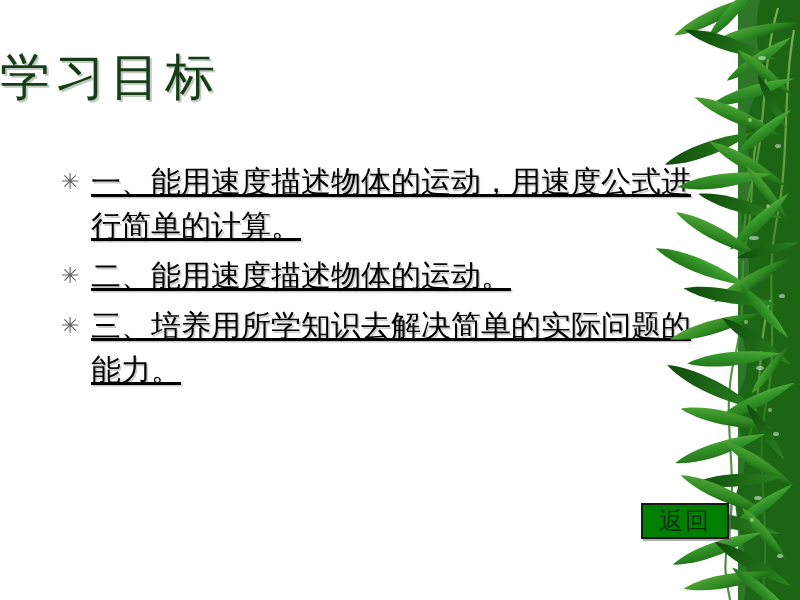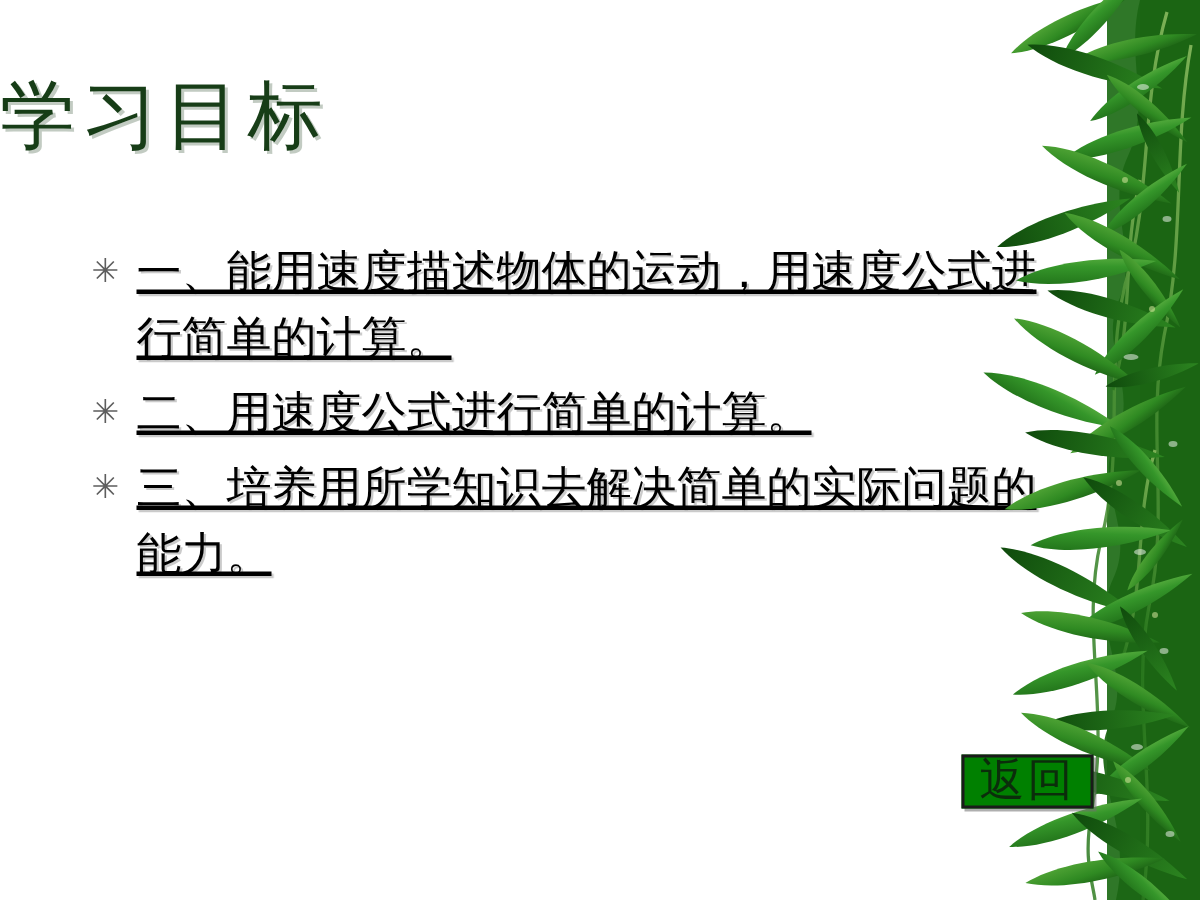--- a/index.html
+++ b/index.html
@@ -83,21 +83,21 @@
     box-shadow: 2px 2px 0 rgba(110, 110, 110, 0.55);
     display: flex;
     align-items: center;
     justify-content: center;
     z-index: 12;
     box-sizing: border-box;
     cursor: pointer;
   }
   #return-button-label {
     font-family: "Liberation Serif", "DejaVu Serif", serif;
-    font-size: 30px;
+    font-size: 24px;
     line-height: 1;
     color: #0b2d0b;
     letter-spacing: 2px;
   }
 
   
   #bamboo-border {
     position: absolute;
     right: 0;
     top: 0;
@@ -121,21 +121,21 @@
 
   <div id="bullet-list">
 
     <div class="bullet-row">
       <span class="bullet-marker">✳</span>
       <span class="bullet-text">一、能用速度描述物体的运动，用速度公式进行简单的计算。</span>
     </div>
 
     <div class="bullet-row">
       <span class="bullet-marker">✳</span>
-      <span class="bullet-text">二、用速度公式进行简单的计算。</span>
+      <span class="bullet-text">二、能用速度描述物体的运动。</span>
     </div>
 
     <div class="bullet-row">
       <span class="bullet-marker">✳</span>
       <span class="bullet-text">三、培养用所学知识去解决简单的实际问题的能力。</span>
     </div>
 
   </div>
 
   <div id="bamboo-border">

